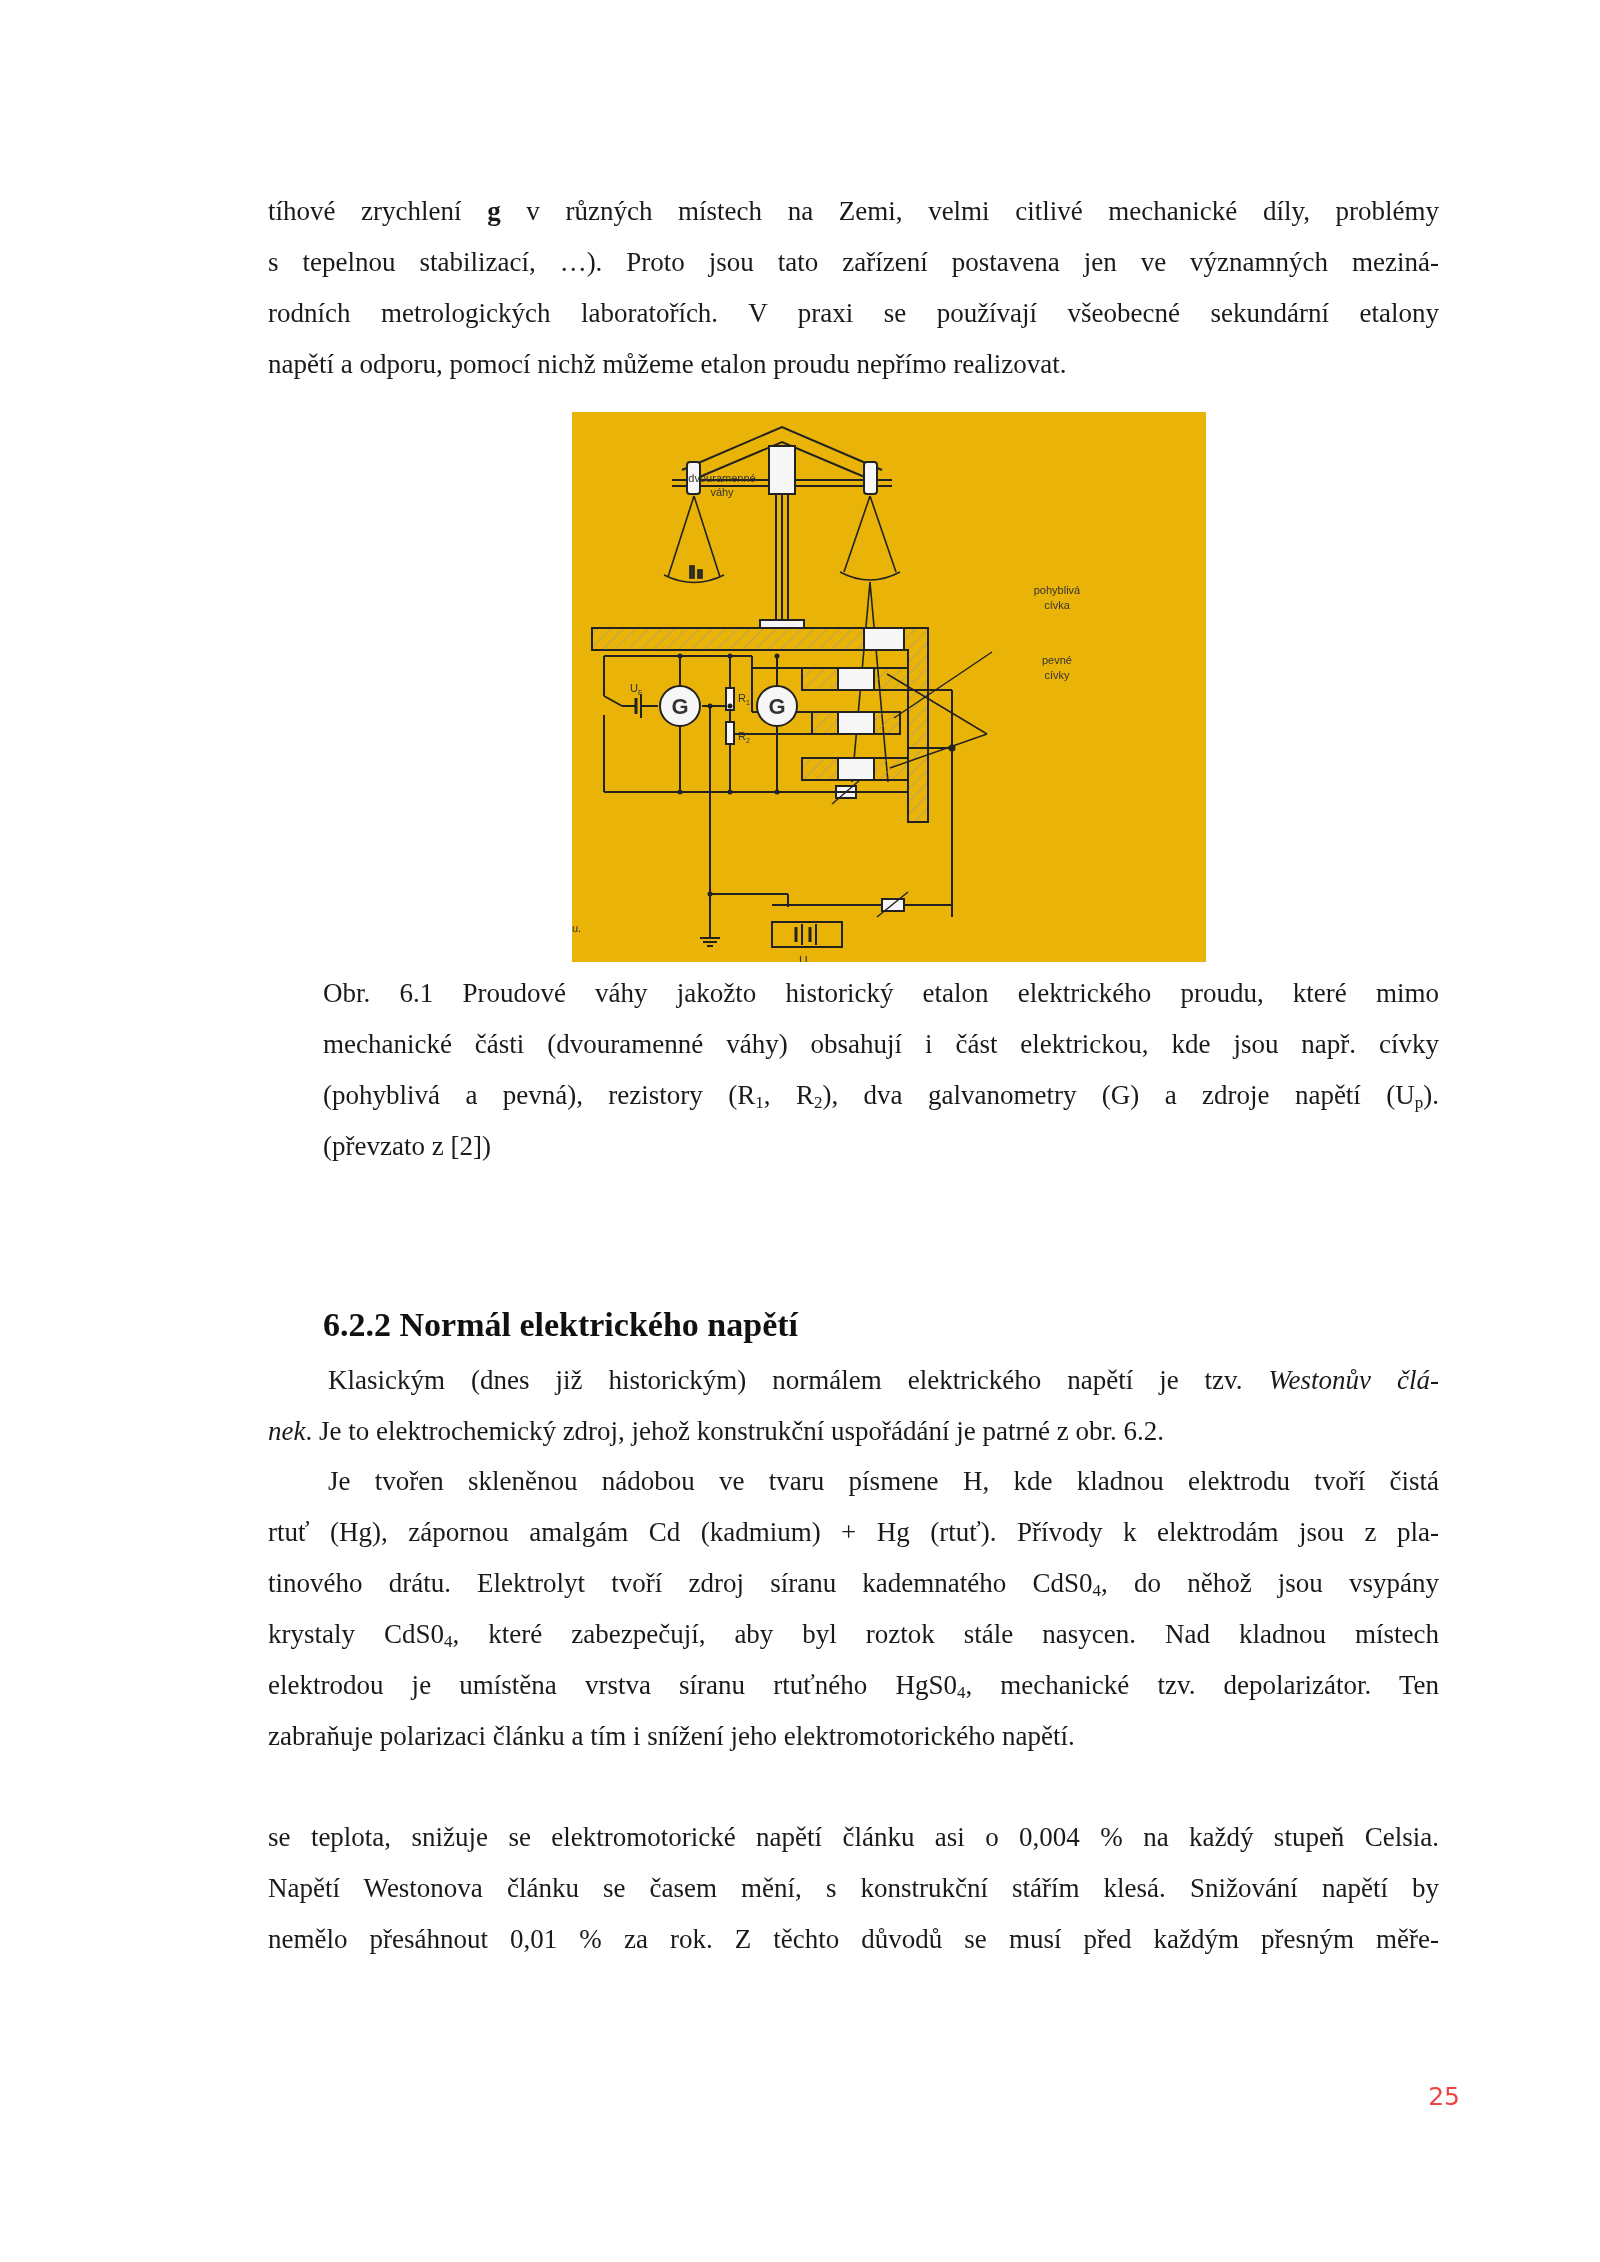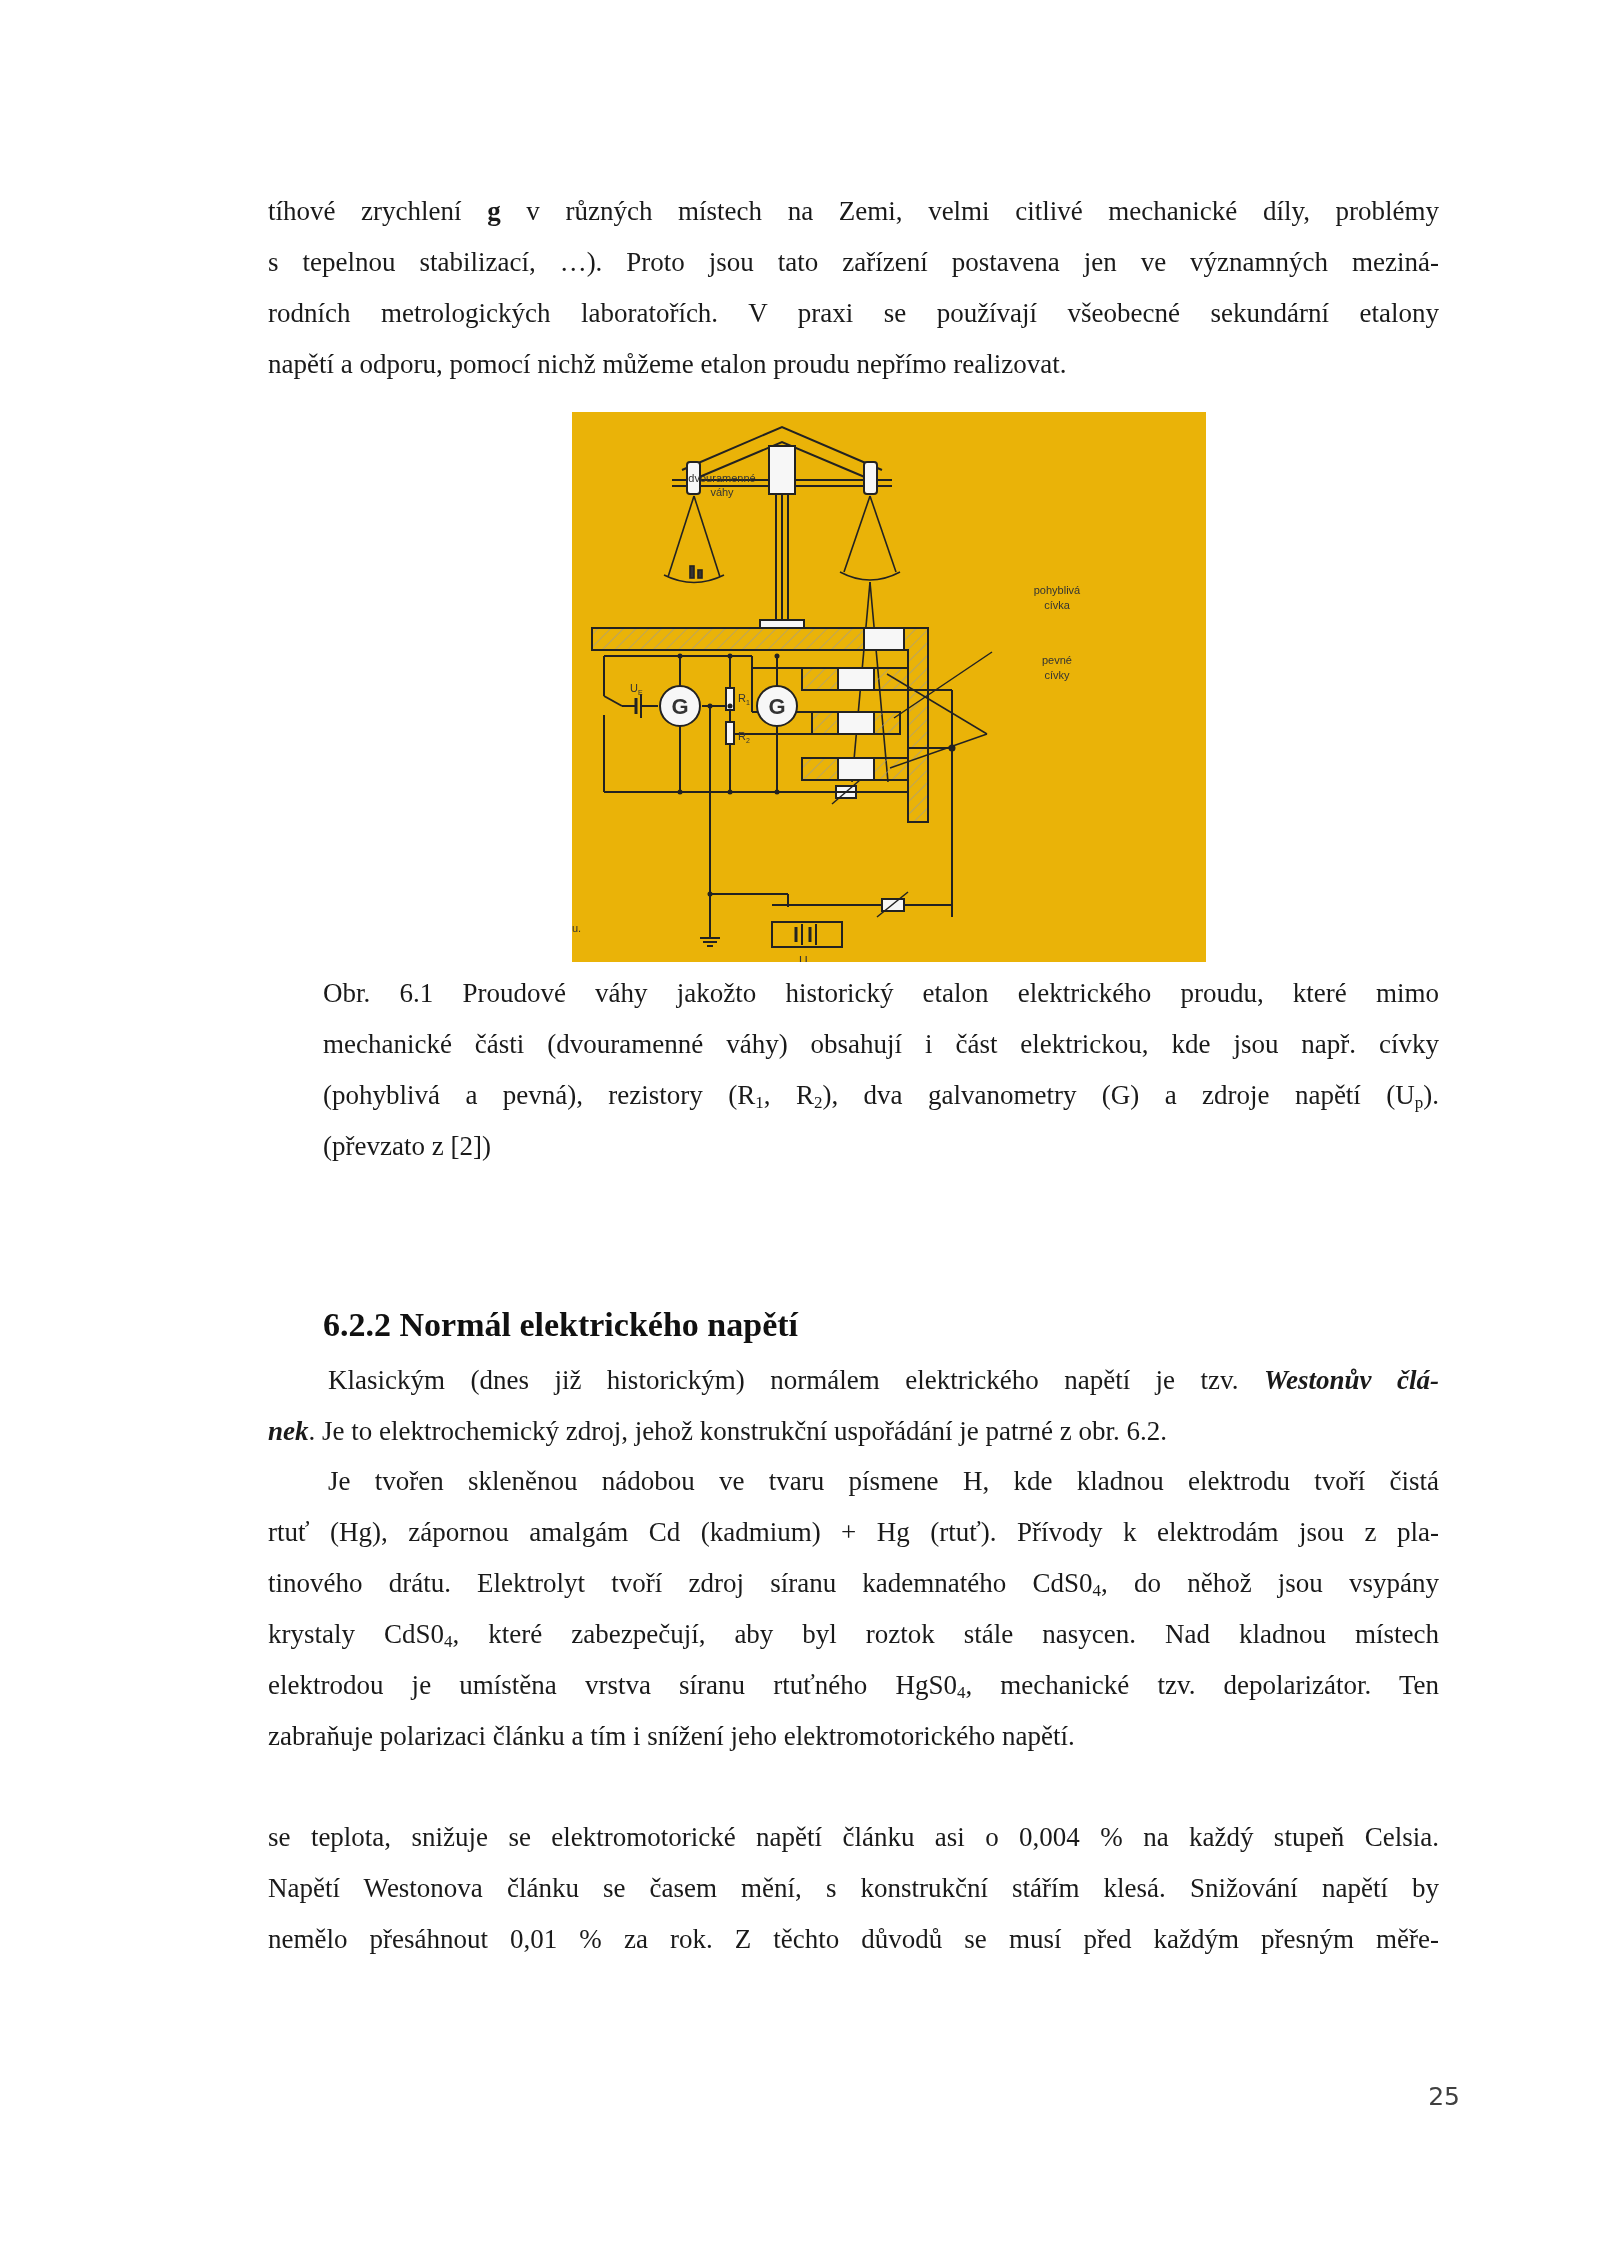--- a/index.html
+++ b/index.html
@@ -11,37 +11,37 @@
     color: #1a1a1a;
     line-height: 51px;
     text-align: justify;
     text-align-last: left;
   }
   .block { position: absolute; left: 268px; width: 1171px; }
   .line { display: block; height: 51px; white-space: nowrap; text-align: justify; text-align-last: justify; }
   .line.last { text-align-last: left; }
   .indent { padding-left: 60px; }
   sub { font-size: 17px; vertical-align: -4px; line-height: 0; }
-  .bi { font-weight: bold; font-style: italic; }
+  .bi { font-weight: normal; font-style: italic; }
 
   #p1 { top: 186px; }
   #figure { position: absolute; left: 572px; top: 412px; width: 634px; height: 550px; background: #eab308; }
   #figure svg { width: 634px; height: 550px; display: block; }
   #caption { position: absolute; left: 323px; width: 1116px; top: 968px; }
   #heading {
     position: absolute; left: 323px; top: 1290px;
     font-family: "Liberation Serif", "DejaVu Serif", serif;
     font-weight: bold; font-size: 34px; color: #111; white-space: nowrap; margin-top: 16px;
   }
   #p2 { top: 1355px; }
   #p3 { top: 1456px; }
   #p4 { top: 1812px; }
   #page-number {
     position: absolute; left: 1400px; top: 2082px; width: 60px; text-align: right;
-    font-family: "DejaVu Sans", "Liberation Sans", sans-serif; font-size: 25px; color: #404040;
+    font-family: "DejaVu Sans", "Liberation Sans", sans-serif; font-size: 25px; color: #ef4444;
   }
   .fig-label { font-family: "Liberation Sans", "DejaVu Sans", sans-serif; fill: #333; }
 </style>
 </head>
 <body>
 
 <div class="page">
 
   <div id="p1" class="block text">
     <span class="line"><span>tíhové zrychlení </span><b>g</b><span> v různých místech na Zemi, velmi citlivé mechanické díly, problémy</span></span>

